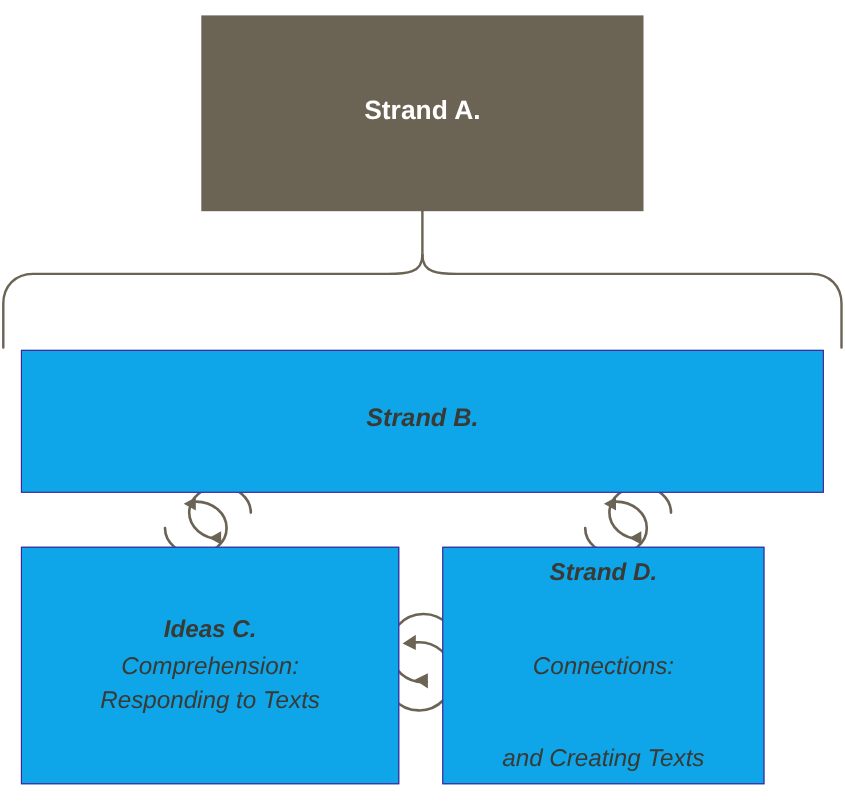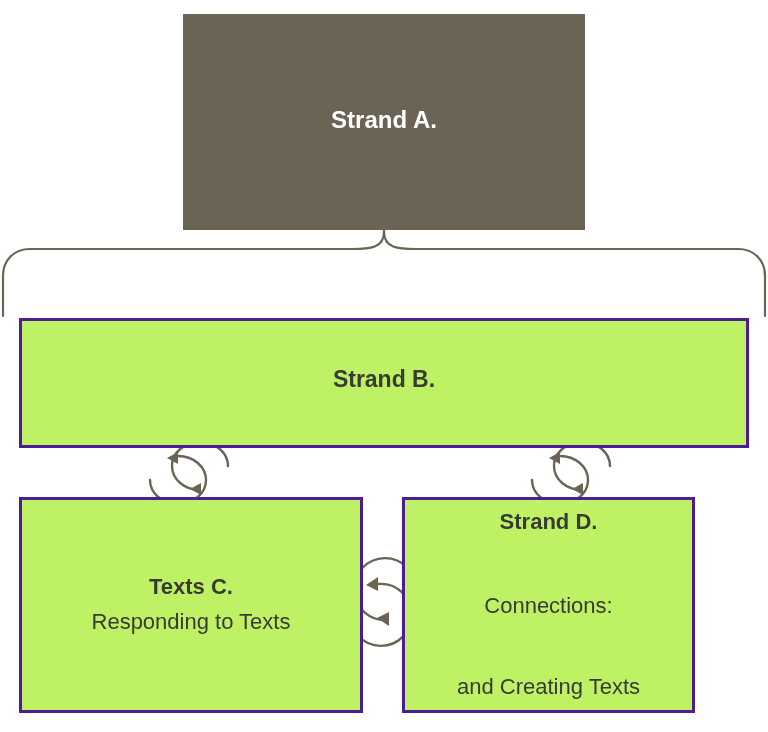--- a/index.html
+++ b/index.html
@@ -39,43 +39,44 @@
     align-items: center;
     justify-content: center;
     text-align: center;
   }
 
   
   .node-a {
     left: 183px;
     top: 14px;
     width: 402px;
-    height: 216px;
+    height: 178px;
     background: #6b6354;
     color: #ffffff;
     padding: 10px 18px;
   }
   .node-a .node-title {
     font-size: 24px;
     font-weight: bold;
     line-height: 1.3;
     margin-bottom: 4px;
   }
   .node-a .node-sub {
     font-size: 23px;
     font-weight: normal;
     line-height: 1.33;
   }
 
   
   .node-cream {
-    background: #bef264;
-    border: 3px solid #4c1d95;
+    background: #0ea5e9;
+    border: 1px solid #4c1d95;
     color: #3a3a35;
     padding: 8px 14px;
+    font-style: italic;
   }
   .node-b {
     left: 19px;
     top: 318px;
     width: 730px;
     height: 130px;
   }
   .node-b .node-title {
     font-size: 23px;
     font-weight: bold;
@@ -149,21 +150,22 @@
 
   <div class="node node-a">
     <div class="node-title">Strand A.</div>
   </div>
 
   <div class="node node-cream node-b">
     <div class="node-title">Strand B.</div>
   </div>
 
   <div class="node node-cream node-c">
-    <div class="node-title">Texts C.</div>
+    <div class="node-title">Ideas C.</div>
+    <div class="node-sub">Comprehension:</div>
     <div class="node-sub">Responding to Texts</div>
   </div>
 
   <div class="node node-cream node-d">
     <div class="node-title">Strand D.</div>
     <div class="node-sub">Connections:</div>
     <div class="node-sub">and Creating Texts</div>
   </div>
 
 </div>

